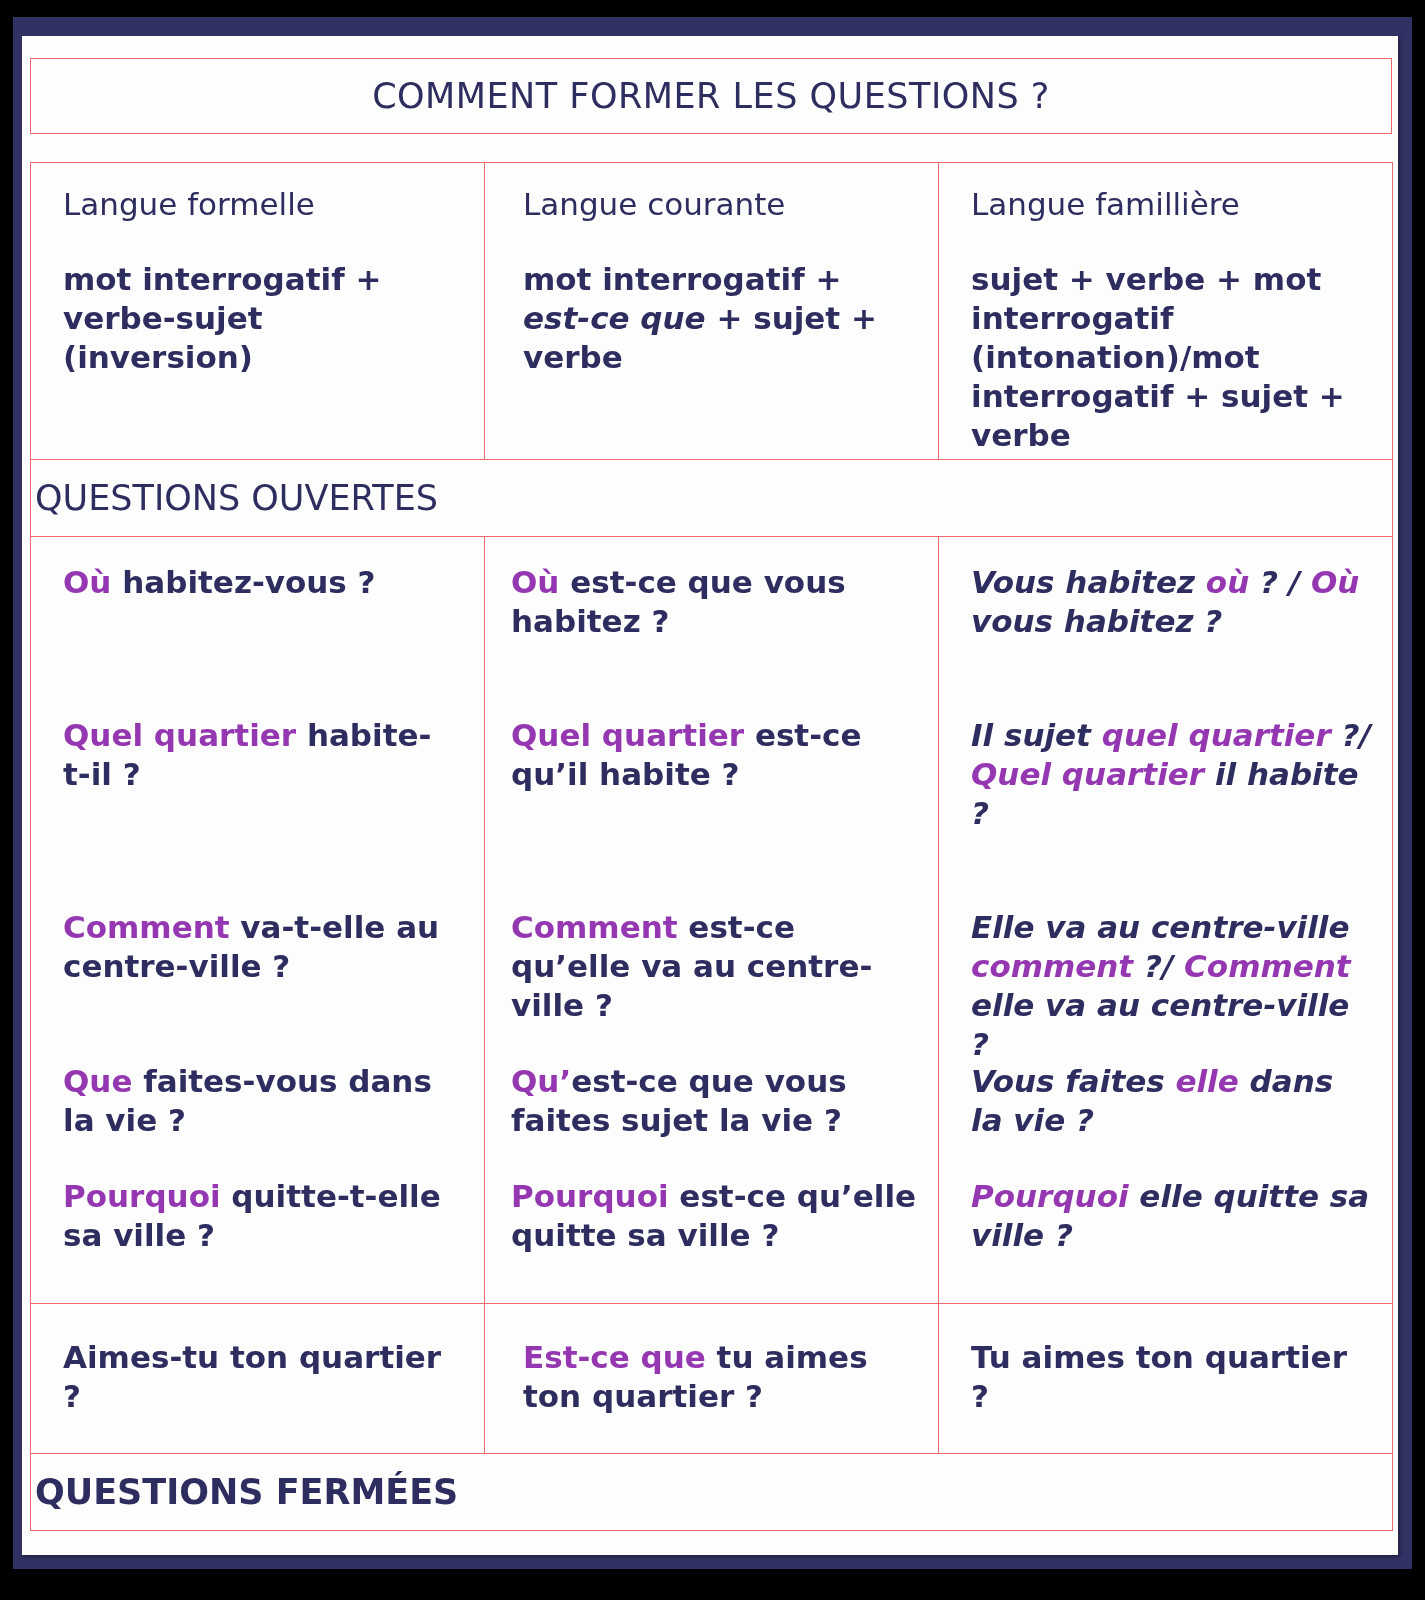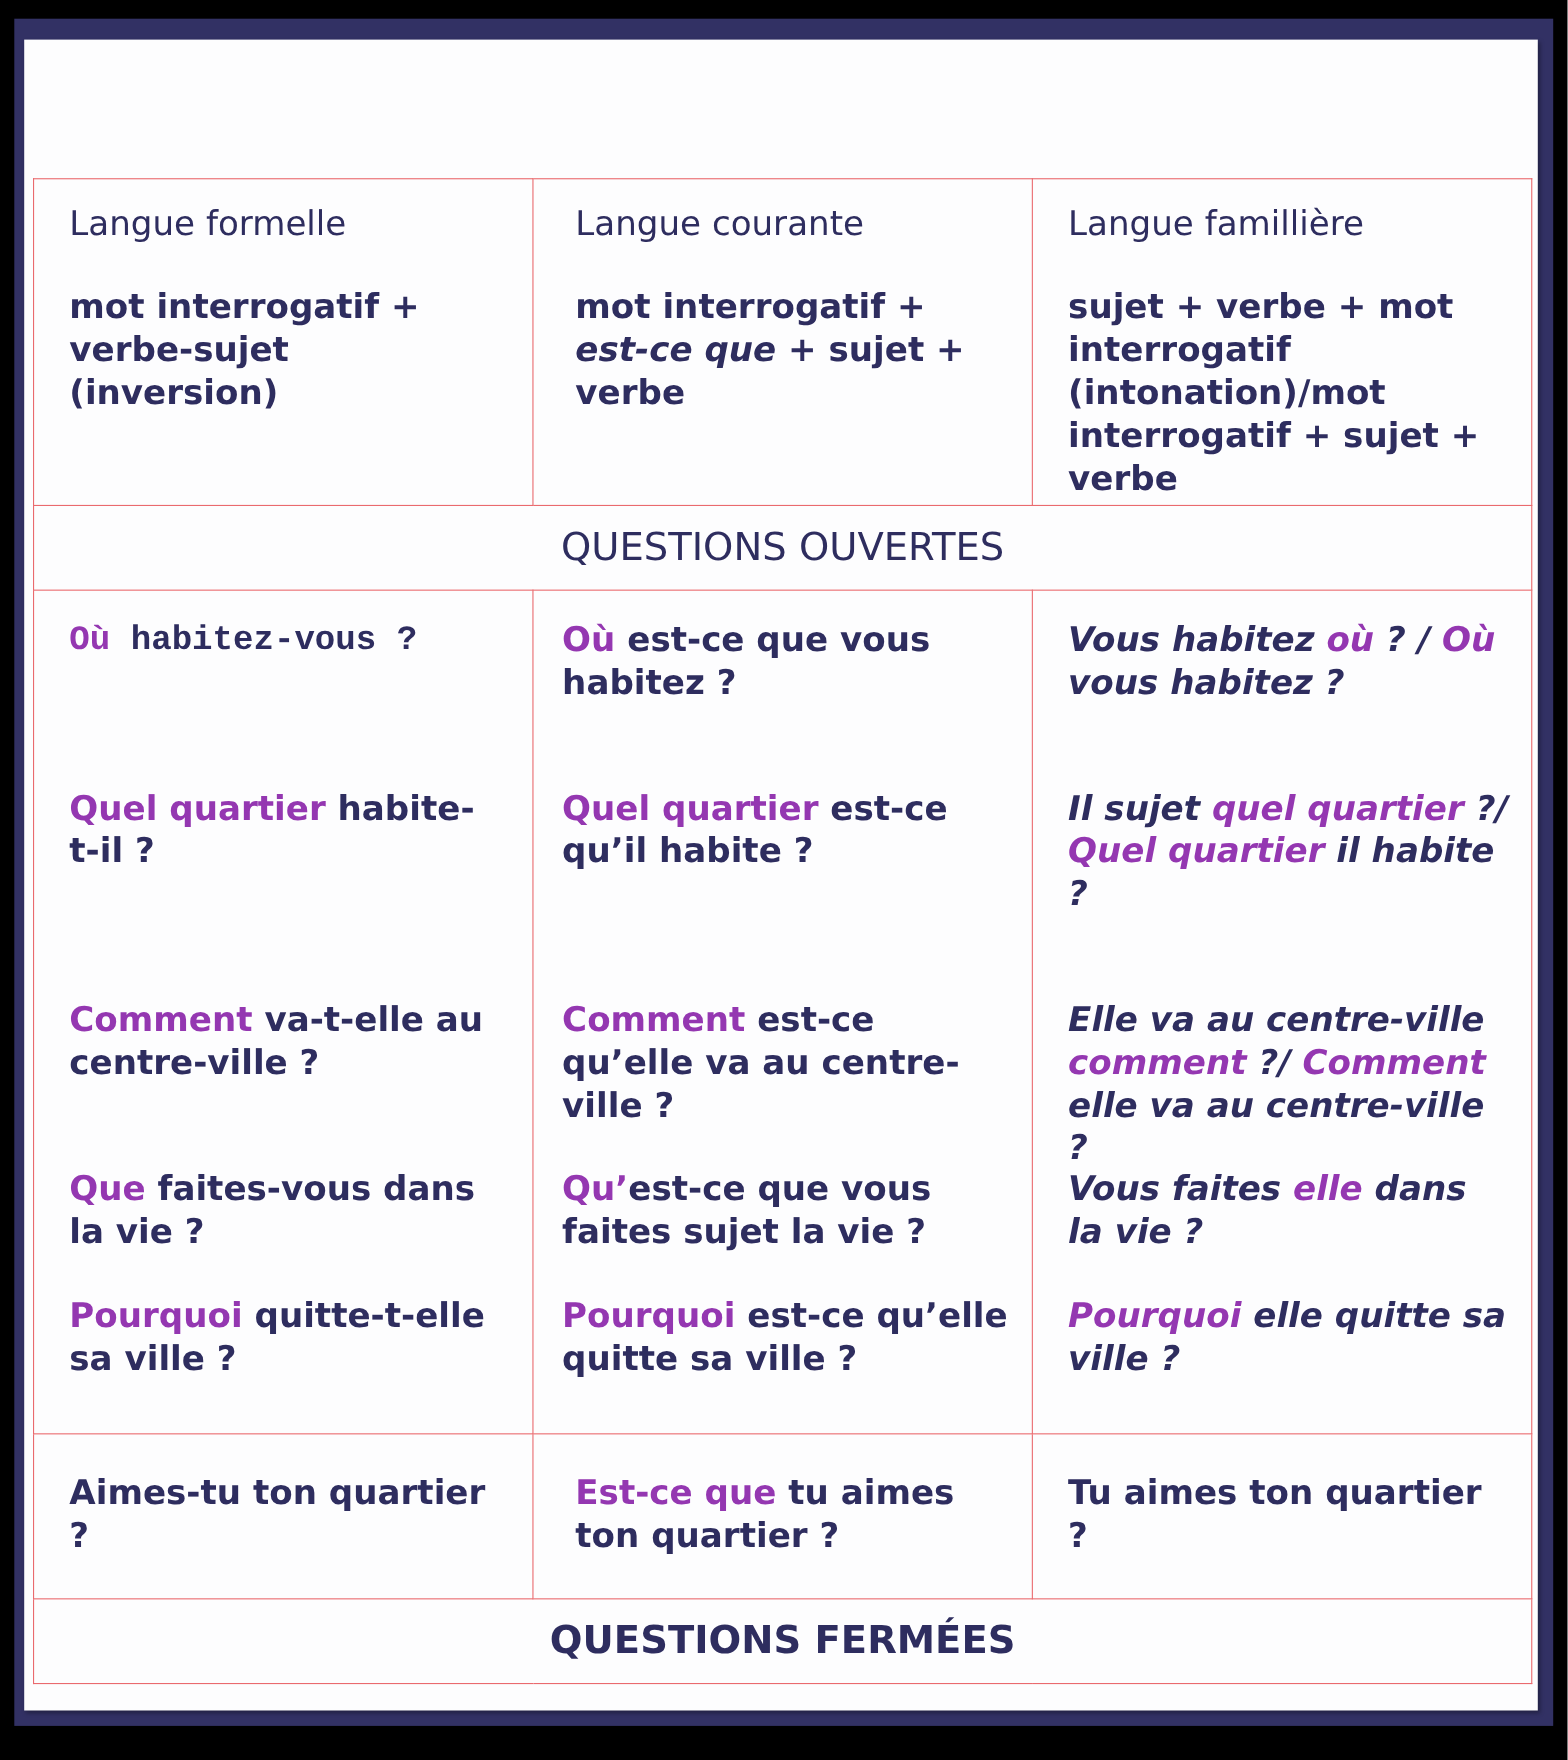--- a/index.html
+++ b/index.html
@@ -28,31 +28,32 @@
   table.grid td {
     border:1.5px solid #ea6a6e; vertical-align:top;
     padding:4px; box-sizing:border-box;
   }
   .cell { padding:18px 22px 0 28px; font-size:31px; line-height:39px; }
   .mid .cell { padding-left:22px; }
   .bold { font-weight:bold;margin-top:36px; }
   .hl { color:#9437b1; }
   .ital { font-style:italic; }
   .sect {
-    text-align:center; font-size:35px; height:77px; vertical-align:middle !important;
+    text-align:left; font-size:35px; height:77px; vertical-align:middle !important;
     color:#2e2d5f;
   }
   .sect.b { font-weight:bold; }
   .q { font-weight:bold; }
 </style>
 </head>
 <body>
 
 <div class="navy"></div>
 <div class="card">
+  <div class="title-box">COMMENT FORMER LES QUESTIONS ?</div>
 
   <table class="grid">
     <colgroup>
         <col style="width:454px">
         <col style="width:454px">
         <col style="width:454px">
       </colgroup>
     <tbody>
         <tr style="height:290px">
       <td>
@@ -75,21 +76,21 @@
       </td>
     </tr>
 
     <tr>
       <td colspan="3" class="sect">QUESTIONS OUVERTES</td>
     </tr>
 
     <tr style="height:742px">
       <td>
             <div class="cell q" style="position: relative; height: 740px;">
-              <div style="position: absolute; top: 22px; left: 28px; right: 8px; font-family: Liberation Mono, monospace;"><span class="hl">Où</span><span> habitez-vous ?</span></div>
+              <div style="position: absolute; top: 22px; left: 28px; right: 8px;"><span class="hl">Où</span><span> habitez-vous ?</span></div>
               <div style="position: absolute; top: 175px; left: 28px; right: 14px;"><span class="hl">Quel quartier</span><span> habite- t-il ?</span></div>
               <div style="position: absolute; top: 367px; left: 28px; right: 14px;"><span class="hl">Comment</span><span> va-t-elle au centre-ville ?</span></div>
               <div style="position: absolute; top: 521px; left: 28px; right: 14px;"><span class="hl">Que</span><span> faites-vous dans la vie ?</span></div>
               <div style="position: absolute; top: 636px; left: 28px; right: 14px;"><span class="hl">Pourquoi</span><span> quitte-t-elle sa ville ?</span></div>
             </div>
           </td>
       <td class="mid">
             <div class="cell q" style="position: relative; height: 740px;">
               <div style="position: absolute; top: 22px; left: 22px; right: 14px;"><span class="hl">Où</span><span> est-ce que vous habitez ?</span></div>
               <div style="position: absolute; top: 175px; left: 22px; right: 14px;"><span class="hl">Quel quartier</span><span> est-ce qu’il habite ?</span></div>

